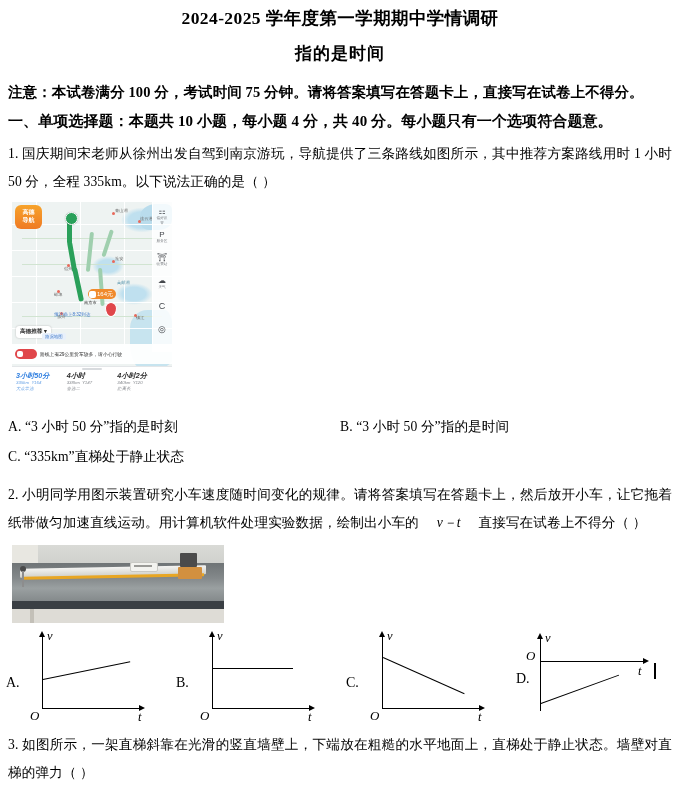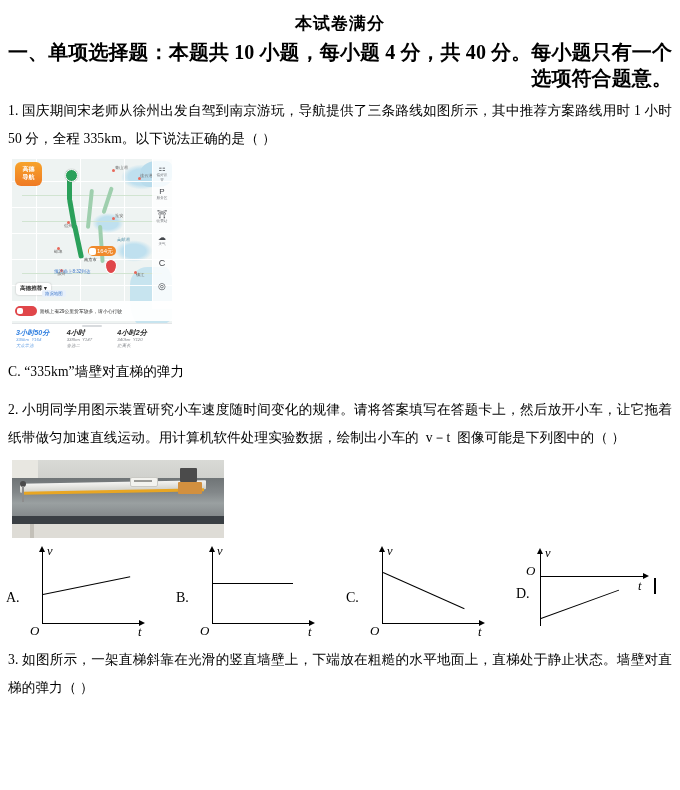--- a/index.html
+++ b/index.html
@@ -44,37 +44,37 @@
   
   .notice {
     font-size: 14.5px;
     font-weight: bold;
     line-height: 26px;
     margin: 13px 8px 0 8px;
     text-align: justify;
     letter-spacing: 0.1px;
   }
   .section-head {
-    font-size: 20px;
+    font-size: 15px;
     font-weight: bold;
     line-height: 26px;
     margin: 3px 8px 0 8px;
     letter-spacing: 0.1px;
-    text-align: right;
   }
   .qtext {
     font-size: 13.6px;
     line-height: 28px;
     margin: 6px 8px 0 8px;
     text-align: justify;
     letter-spacing: 0.1px;
   }
   .ital {
+    font-style: italic;
     font-family: "Liberation Serif", serif;
-    padding: 0 7px;
+    padding: 0 18px;
   }
 
   
   .opt-row {
     display: flex;
     margin: 0 8px;
     font-size: 13.6px;
     line-height: 30px;
   }
   .opt-row .opt {
@@ -472,22 +472,24 @@
     position: absolute;
     width: 1.6px;
     background: #000;
   }
 </style>
 </head>
 <body>
 
 <div class="page">
 
-  <div class="doc-subtitle">本试卷满分</div>
-
+  <div class="doc-title">2024-2025 学年度第一学期期中学情调研</div>
+  <div class="doc-subtitle">指的是时间</div>
+
+  <div class="notice">注意：本试卷满分 100 分，考试时间 75 分钟。请将答案填写在答题卡上，直接写在试卷上不得分。</div>
 
   <div class="section-head">一、单项选择题：本题共 10 小题，每小题 4 分，共 40 分。每小题只有一个选项符合题意。</div>
 
   <div class="qtext">
     <span>1.</span>
     <span>国庆期间宋老师从徐州出发自驾到南京游玩，导航提供了三条路线如图所示，其中推荐方案路线用时 1 小时 50 分，全程 335km。以下说法正确的是（      ）</span>
   </div>
 
   <div class="map-wrap">
     <div class="map-canvas"></div>
@@ -568,30 +570,40 @@
         <div class="rt-tag">备选二</div>
       </div>
       <div class="route-opt">
         <div class="rt-time">4小时2分</div>
         <div class="rt-meta"><span>340km</span> &nbsp;<span>¥120</span></div>
         <div class="rt-tag">距离长</div>
       </div>
     </div>
   </div>
 
+  <div class="opt-row" style="margin-top:12px;">
+    <div class="opt">
+      <span>A.</span>
+      <span>“3 小时 50 分”指的是时刻</span>
+    </div>
+    <div class="opt">
+      <span>B.</span>
+      <span>“3 小时 50 分”指的是时间</span>
+    </div>
+  </div>
   <div class="opt-row">
     <div class="opt">
       <span>C.</span>
-      <span>“335km”墙壁对直梯的弹力</span>
+      <span>“335km”直梯处于静止状态</span>
     </div>
   </div>
 
   <div class="qtext" style="margin-top:9px;">
     <span>2.</span>
-    <span>小明同学用图示装置研究小车速度随时间变化的规律。请将答案填写在答题卡上，然后放开小车，让它拖着纸带做匀加速直线运动。用计算机软件处理实验数据，绘制出小车的</span><span class="ital">v－t</span><span>图像可能是下列图中的（      ）</span>
+    <span>小明同学用图示装置研究小车速度随时间变化的规律。请将答案填写在答题卡上，然后放开小车，让它拖着纸带做匀加速直线运动。用计算机软件处理实验数据，绘制出小车的</span><span class="ital">v－t</span><span>直接写在试卷上不得分（      ）</span>
   </div>
 
   <div class="appa-wrap">
     <div class="appa-wall"></div>
     <div class="appa-floorback"></div>
     <div class="appa-table"></div>
     <div class="appa-track"></div>
     <div class="appa-strip"></div>
     <div class="appa-cart"></div>
     <div class="appa-timer"></div>

